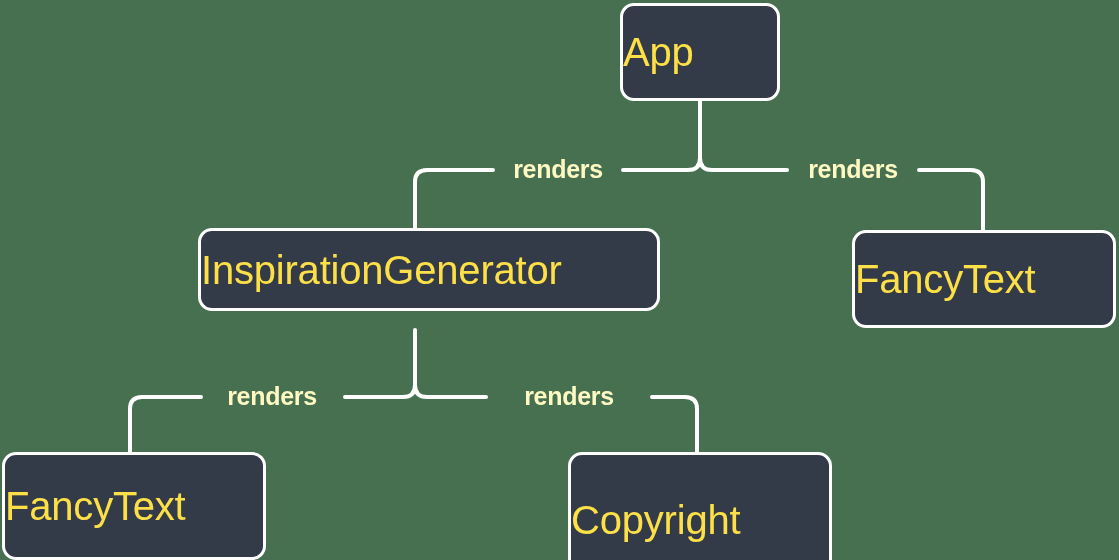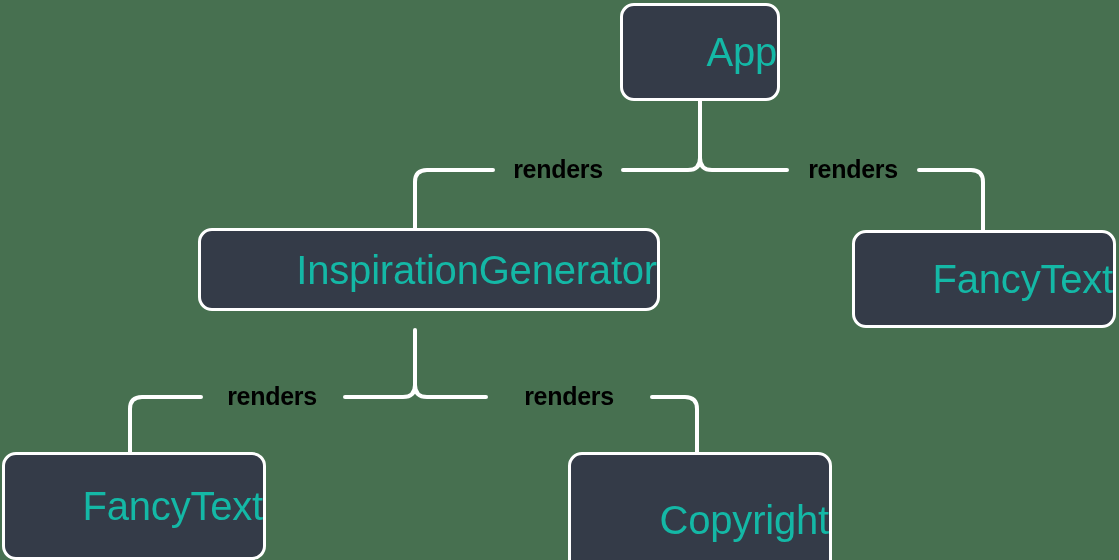--- a/index.html
+++ b/index.html
@@ -26,37 +26,37 @@
     width: 1119px;
     height: 560px;
     pointer-events: none;
   }
   .node {
     position: absolute;
     box-sizing: border-box;
     background: #343b48;
     border: 3px solid #ffffff;
     border-radius: 14px;
-    color: #14b8a6;
+    color: #fde047;
     display: flex;
     align-items: center;
-    justify-content: flex-end;
+    justify-content: flex-start;
     font-family: "Liberation Sans", sans-serif;
     font-size: 40px;
     font-weight: 400;
     letter-spacing: -0.2px;
     white-space: nowrap;
   }
   .node-label {
     display: block;
     line-height: 1;
   }
   .edge-label {
     position: absolute;
-    color: #000000;
+    color: #fef9c3;
     font-family: "Liberation Sans", sans-serif;
     font-size: 25px;
     font-weight: 600;
     letter-spacing: -0.3px;
     line-height: 1;
     white-space: nowrap;
     transform: translate(-50%, -50%);
   }
 </style>
 </head>

